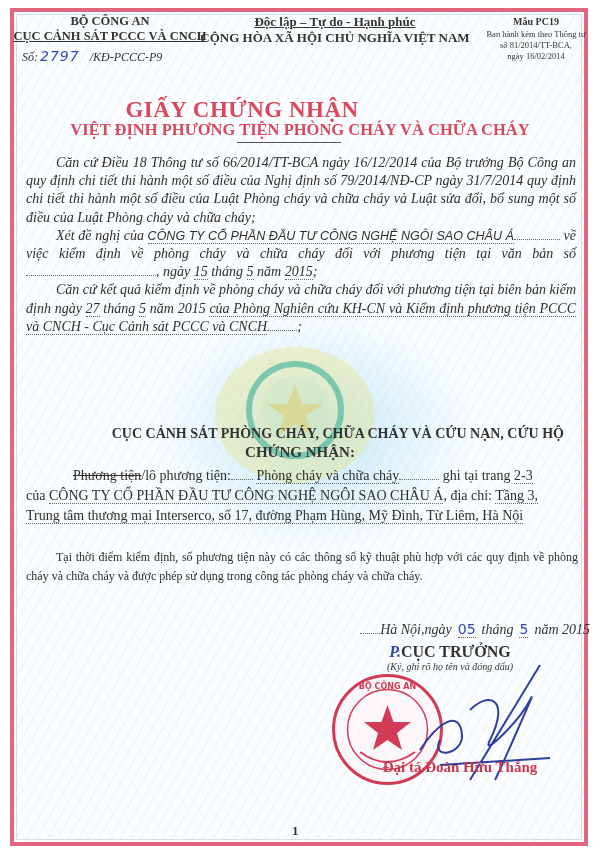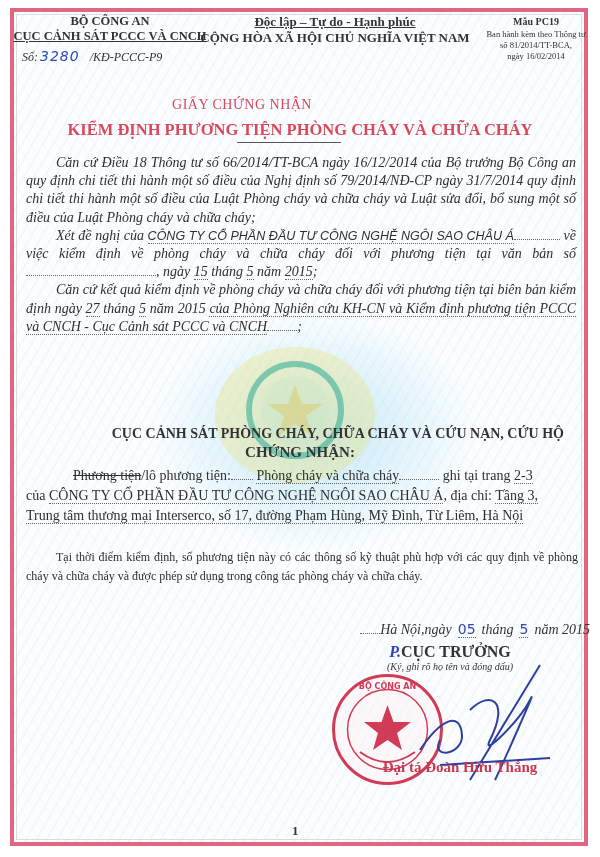--- a/index.html
+++ b/index.html
@@ -30,21 +30,21 @@
   }
   .abs { position: absolute; }
   .hdr-l { left: 10px; top: 14px; width: 200px; text-align: center; font-size: 12.5px; font-weight: bold; line-height: 15px; color: #333; }
   .hdr-l .u { text-decoration: underline; }
   .so-line { left: 22px; top: 48px; font-size: 12px; font-style: italic; color: #333; }
   .so-line .hand { color: #2f47b8; font-family: "DejaVu Sans", sans-serif; font-size: 14px; font-style: italic; letter-spacing: 1px; margin: 0 10px 0 2px; }
   .hdr-c { left: 190px; top: 14px; width: 290px; text-align: center; font-size: 13px; font-weight: bold; line-height: 16px; color: #333; }
   .hdr-c .u { text-decoration: underline; }
   .hdr-r { left: 476px; top: 16px; width: 120px; text-align: center; font-size: 8.5px; line-height: 11px; color: #333; }
   .hdr-r .b { font-weight: bold; font-size: 10px; display: block; margin-bottom: 2px; }
-  .title1 { left: 0; top: 97px; width: 484px; text-align: center; font-size: 14px; font-weight: normal; color: #d9485c; letter-spacing: 0.5px; }
+  .title1 { left: 0; top: 97px; width: 484px; text-align: center; font-size: 23px; font-weight: bold; color: #d9485c; letter-spacing: 0.5px; }
   .title2 { left: 0; top: 120px; width: 600px; text-align: center; font-size: 16.5px; font-weight: bold; color: #d9485c; }
   .title-rule { left: 237px; top: 142px; width: 104px; height: 0; border-top: 1px solid #555; }
   .body { left: 26px; top: 154px; width: 550px; font-size: 14px; font-style: italic; line-height: 18.2px; text-align: justify; color: #2e2e2e; }
   .body p { margin: 0; text-indent: 30px; }
   .filled { font-family: "Liberation Sans", sans-serif; font-style: italic; font-size: 12.5px; border-bottom: 1px dotted #666; }
   .dots { border-bottom: 1px dotted #666; display: inline-block; }
   .agency { left: 0; top: 426px; width: 564px; text-align: right; font-size: 14px; font-weight: bold; color: #333; }
   .cert { left: 0; top: 444px; width: 600px; text-align: center; font-size: 15px; font-weight: bold; color: #333; }
   .body2 { left: 26px; top: 466px; width: 552px; font-size: 14px; line-height: 20px; color: #2e2e2e; }
   .body2 p { margin: 0; }
@@ -75,37 +75,37 @@
   </svg>
 </div>
 <div class="frame-outer"></div>
 <div class="frame-inner"></div>
 
 <div class="abs hdr-l">
   <div>BỘ CÔNG AN</div>
   <div class="u">CỤC CẢNH SÁT PCCC VÀ CNCH</div>
 </div>
 <div class="abs so-line">
-  <span>Số:</span><span class="hand">3280</span><span>/KĐ-PCCC-P9</span>
+  <span>Số:</span><span class="hand">2797</span><span>/KĐ-PCCC-P9</span>
 </div>
 
 <div class="abs hdr-c">
   <div><span class="u">Độc lập – Tự do - Hạnh phúc</span></div>
   <div>CỘNG HÒA XÃ HỘI CHỦ NGHĨA VIỆT NAM</div>
 </div>
 
 <div class="abs hdr-r">
   <span class="b">Mẫu PC19</span>
   <div>Ban hành kèm theo Thông tư</div>
   <div>số 81/2014/TT-BCA,</div>
   <div>ngày 16/02/2014</div>
 </div>
 
 <div class="abs title1">GIẤY CHỨNG NHẬN</div>
-<div class="abs title2">KIỂM ĐỊNH PHƯƠNG TIỆN PHÒNG CHÁY VÀ CHỮA CHÁY</div>
+<div class="abs title2">VIỆT ĐỊNH PHƯƠNG TIỆN PHÒNG CHÁY VÀ CHỮA CHÁY</div>
 <div class="abs title-rule"></div>
 
 <div class="abs body">
   <p>Căn cứ Điều 18 Thông tư số 66/2014/TT-BCA ngày 16/12/2014 của Bộ trưởng Bộ Công an quy định chi tiết thi hành một số điều của Nghị định số 79/2014/NĐ-CP ngày 31/7/2014 quy định chi tiết thi hành một số điều của Luật Phòng cháy và chữa cháy và Luật sửa đổi, bổ sung một số điều của Luật Phòng cháy và chữa cháy;</p>
   <p>
     <span>Xét đề nghị của</span>
     <span class="filled">CÔNG TY CỔ PHẦN ĐẦU TƯ CÔNG NGHỆ NGÔI SAO CHÂU Á</span><span class="dots" style="width:46px"></span>
     <span>về việc kiểm định về phòng cháy và chữa cháy đối với phương tiện tại văn bản số</span><span class="dots" style="width:130px"></span><span>, ngày</span>
     <span class="fill2">15</span>
     <span>tháng</span>

